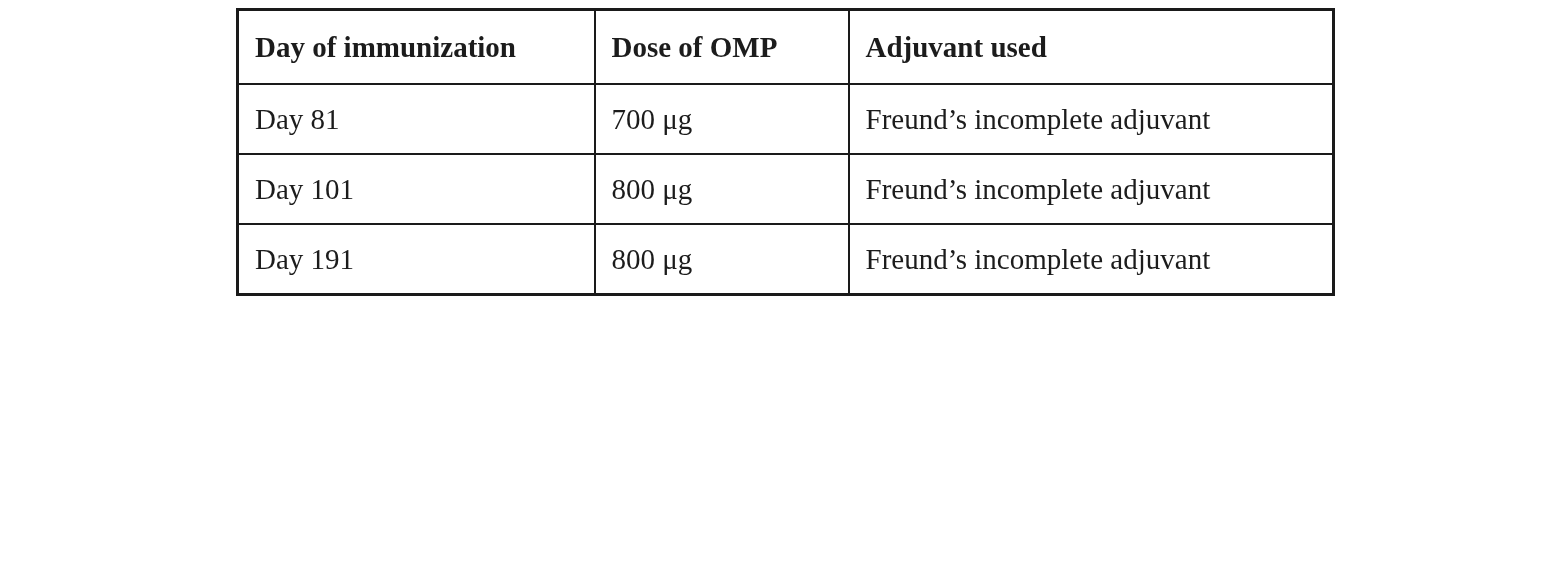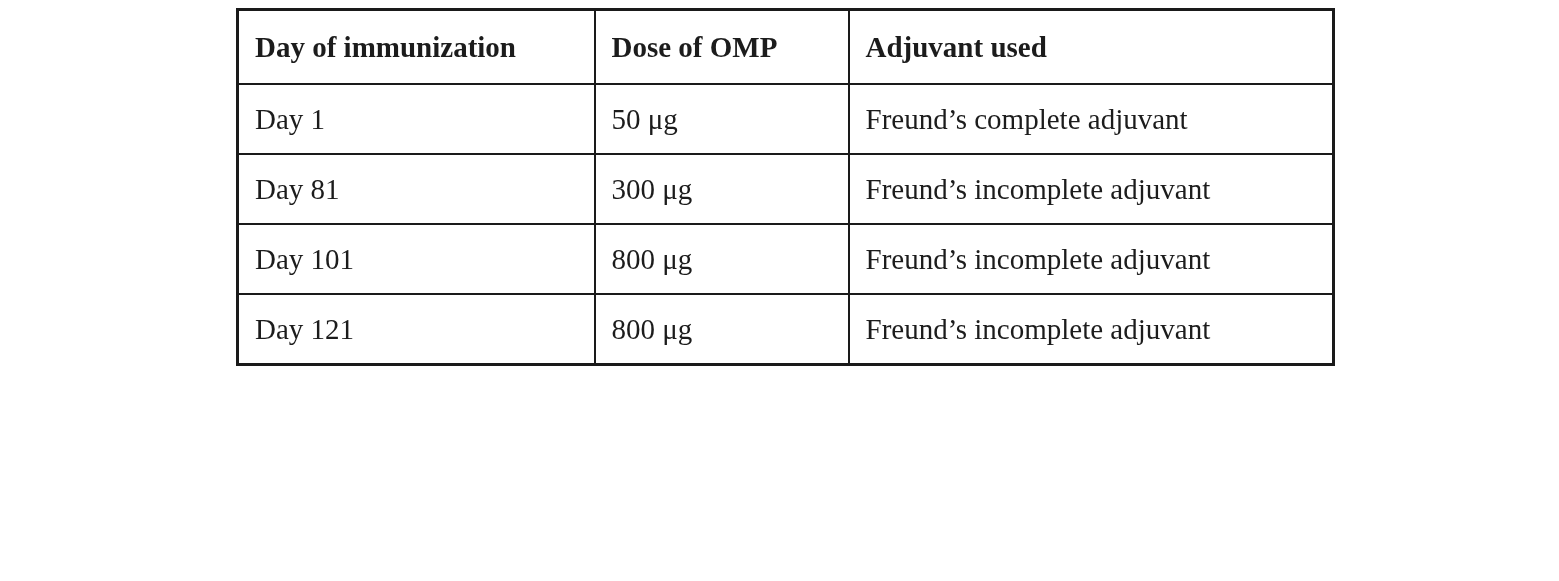--- a/index.html
+++ b/index.html
@@ -67,35 +67,30 @@
     </colgroup>
     <thead>
       <tr>
         <th>Day of immunization</th>
         <th>Dose of OMP</th>
         <th>Adjuvant used</th>
       </tr>
     </thead>
     <tbody id="schedule-body">
 
-    <tr>
-          <td>Day 1</td>
-          <td>50 μg</td>
-          <td>Freund’s complete adjuvant</td>
-        </tr>
         <tr>
           <td>Day 81</td>
-          <td>300 μg</td>
+          <td>700 μg</td>
           <td>Freund’s incomplete adjuvant</td>
         </tr>
         <tr>
           <td>Day 101</td>
           <td>800 μg</td>
           <td>Freund’s incomplete adjuvant</td>
         </tr>
         <tr>
-          <td>Day 121</td>
+          <td>Day 191</td>
           <td>800 μg</td>
           <td>Freund’s incomplete adjuvant</td>
         </tr>
       </tbody>
   </table>
 </div>
 
 </body></html>

